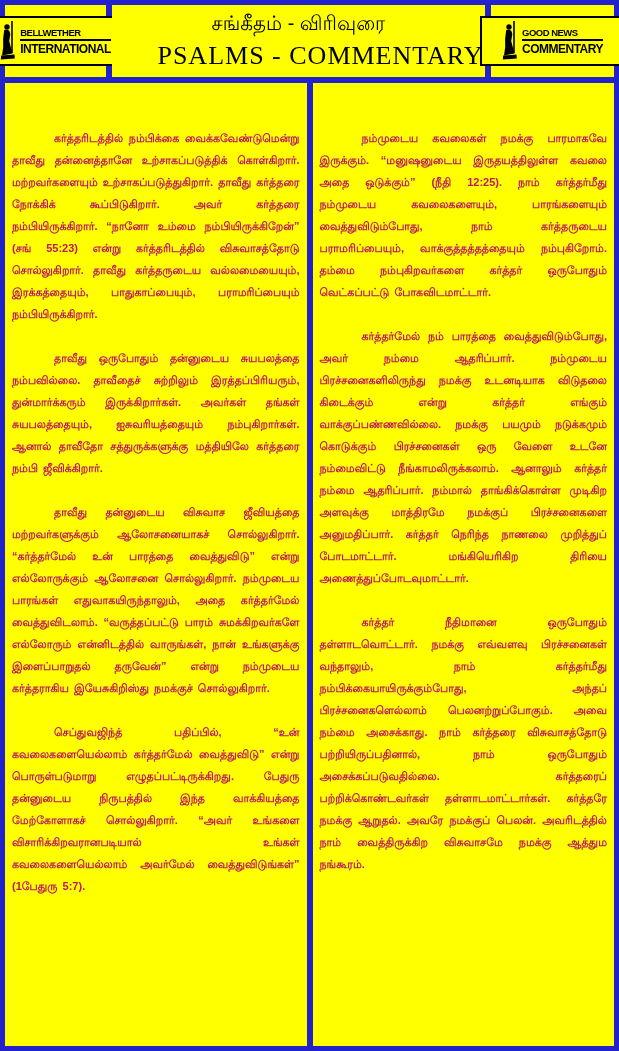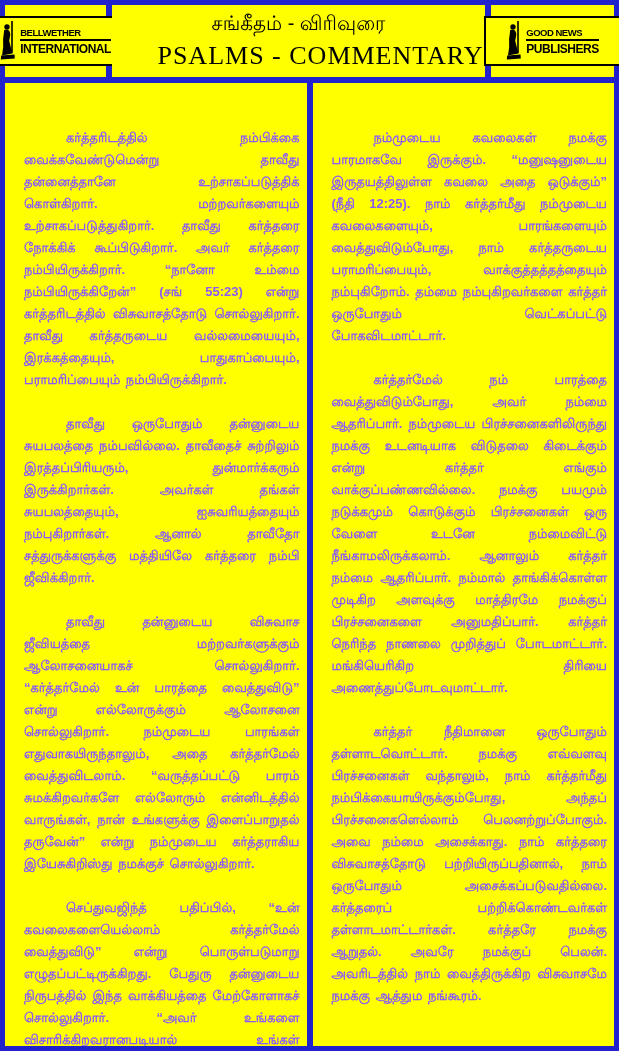--- a/index.html
+++ b/index.html
@@ -27,22 +27,22 @@
   .title-tamil { font-size:20px; font-weight:normal; color:#000; margin-bottom:4px; }
   .title-english {
     font-family:"Liberation Serif", serif; font-size:26px; color:#000; letter-spacing:1px;margin-left:44px;
   }
   .body-area { flex:1 1 auto; display:flex; gap:6px; margin-top:6px; min-height:0; }
   .column {
     background:#FFFF00; flex:1 1 0; box-sizing:border-box;
     padding:44px 7px 10px 7px; overflow:hidden;
   }
   .column p {
-    margin:0 0 22px 12px;
-    font-size:13px; line-height:22px; font-weight:bold; color:#8b5cf6;
+    margin:0 0 22px 0;
+    font-size:11px; line-height:22px; font-weight:bold; color:#be185d;
     text-align:justify; text-indent:42px;
     word-spacing:2px;
   }
   .column p:last-child { margin-bottom:0; }
   .statue { display:block; }
 </style>
 </head>
 <body>
 
 <div class="page">
@@ -72,21 +72,21 @@
     <div class="hcell logo-cell right">
       <div class="logo-box">
         <svg class="statue" width="16" height="40" viewBox="0 0 16 40">
           <rect x="11.2" y="0" width="1.6" height="32" fill="#000"></rect>
           <circle cx="7" cy="6" r="2.7" fill="#000"></circle>
           <path d="M4.2 9 C8.5 7.8 10.2 10 10.3 13.5 L9.2 20 L11 27 L12.4 32.5 L2 34.5 L3.2 26 L3.1 18 Z" fill="#000"></path>
           <path d="M1.2 34.5 L14.5 33.5 L14.8 37.5 L0.8 38.5 Z" fill="#000"></path>
         </svg>
         <div class="logo-text">
           <div class="logo-line1">GOOD NEWS</div>
-          <div class="logo-line2">PUBLISHERS</div>
+          <div class="logo-line2">COMMENTARY</div>
         </div>
       </div>
     </div>
 
   </div>
 
   <div class="body-area">
 
     <div class="column">
       <p>கர்த்தரிடத்தில் நம்பிக்கை வைக்கவேண்டுமென்று தாவீது தன்னைத்தானே உற்சாகப்படுத்திக் கொள்கிறார். மற்றவர்களையும் உற்சாகப்படுத்துகிறார். தாவீது கர்த்தரை நோக்கிக் கூப்பிடுகிறார். அவர் கர்த்தரை நம்பியிருக்கிறார். “நானோ உம்மை நம்பியிருக்கிறேன்” (சங் 55:23) என்று கர்த்தரிடத்தில் விசுவாசத்தோடு சொல்லுகிறார். தாவீது கர்த்தருடைய வல்லமையையும், இரக்கத்தையும், பாதுகாப்பையும், பராமரிப்பையும் நம்பியிருக்கிறார்.</p>

